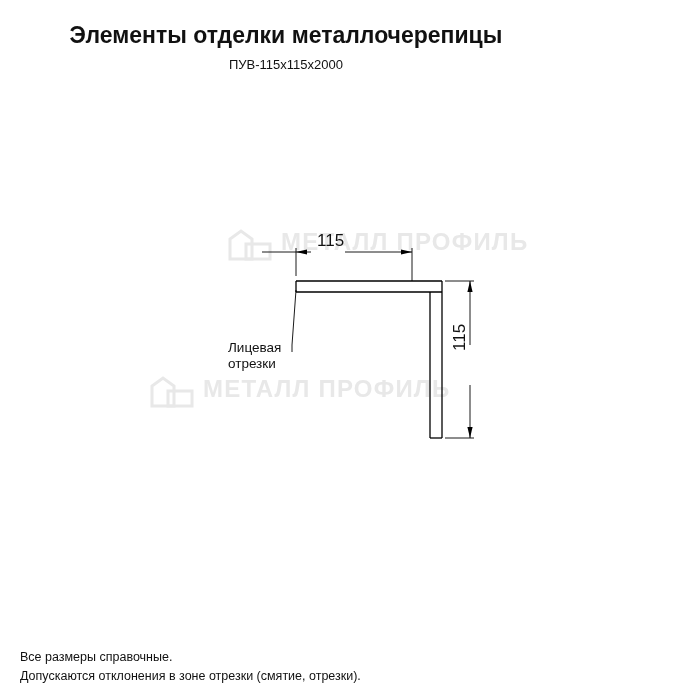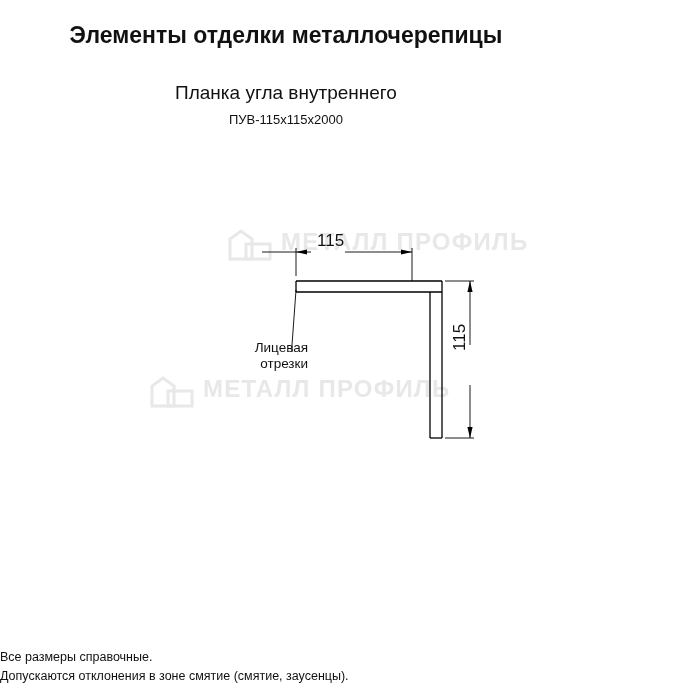--- a/index.html
+++ b/index.html
@@ -94,43 +94,42 @@
     top: 351px;
     transform: rotate(-90deg);
     transform-origin: left top;
   }
 
   .leader-text {
     position: absolute;
     left: 228px;
     top: 340px;
     width: 80px;
-    text-align: right;
+    text-align: left;
     font-size: 13.5px;
     line-height: 16px;
     color: #111;
   }
 
   
   .footer {
     position: absolute;
-    left: 0;
+    left: 20px;
     bottom: 14px;
     font-size: 12.5px;
     line-height: 19px;
     color: #111;
     margin-top: 36px;
   }
 </style>
 </head>
 <body>
 
 <div class="title-block">
   <h1 class="main-title">Элементы отделки металлочерепицы</h1>
-  <p class="sub-title">Планка угла внутреннего</p>
   <p class="code-title">ПУВ-115х115х2000</p>
 </div>
 
 <div class="watermark wm-1">
   <span class="wm-logo">
     <svg width="44" height="33" viewBox="0 0 44 33">
       <path d="M2 31 V11 L13 3 L24 11 V31 Z" fill="none" stroke="#e8e8e8" stroke-width="3"></path>
       <rect x="18" y="16" width="24" height="15" fill="none" stroke="#e8e8e8" stroke-width="3"></rect>
     </svg>
   </span>
@@ -196,14 +195,14 @@
 <span class="dim-label dim-top">115</span>
 <span class="dim-label dim-right">115</span>
 
 <div class="leader-text">
   <div>Лицевая</div>
   <div>отрезки</div>
 </div>
 
 <div class="footer">
   <div>Все размеры справочные.</div>
-  <div>Допускаются отклонения в зоне смятие (смятие, заусенцы).</div>
+  <div>Допускаются отклонения в зоне отрезки (смятие, отрезки).</div>
 </div>
 
 </body></html>

